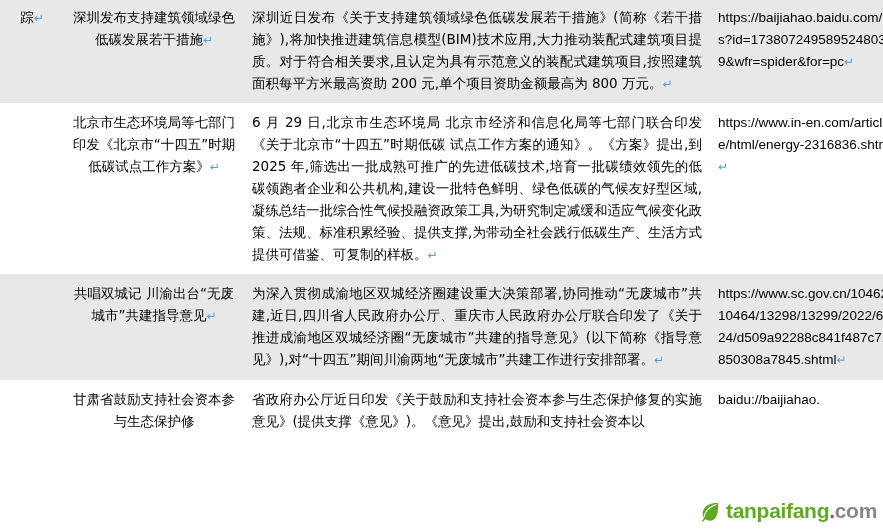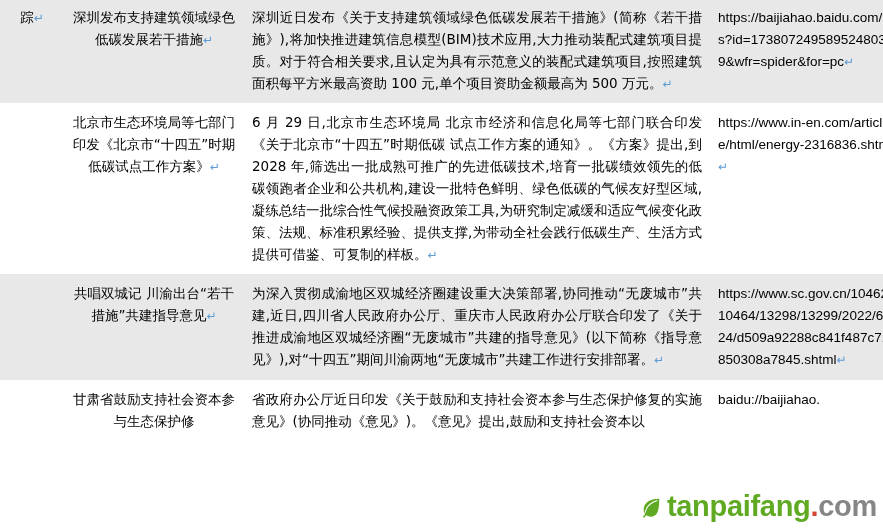--- a/index.html
+++ b/index.html
@@ -83,21 +83,21 @@
     pointer-events: none;
   }
   .wm-leaf {
     width: 22px;
     height: 22px;
     position: relative;
   }
   .wm-leaf svg { display: block; }
   .wm-text {
     font-family: "Liberation Sans", sans-serif;
-    font-size: 29px;
+    font-size: 21px;
     font-weight: bold;
     letter-spacing: -0.3px;
   }
   .wm-green { color: #58a618; }
   .wm-gray { color: #808080; }
   .wm-red { color: #d03b2a; }
   
   .top-cut {
     margin-top: -2px;
   }
@@ -105,39 +105,39 @@
 </head>
 <body>
 
 <div class="doc">
 
   <table class="tbl top-cut">
     <tbody>
       <tr class="shaded">
         <td class="col-a cjk"><span>踪</span><span class="pilcrow">↵</span></td>
         <td class="col-b cjk"><span>深圳发布支持建筑领域绿色低碳发展若干措施</span><span class="pilcrow">↵</span></td>
-        <td class="col-c cjk"><span>深圳近日发布《关于支持建筑领域绿色低碳发展若干措施》(简称《若干措施》),将加快推进建筑信息模型(BIM)技术应用,大力推动装配式建筑项目提质。对于符合相关要求,且认定为具有示范意义的装配式建筑项目,按照建筑面积每平方米最高资助 100 元,单个项目资助金额最高为 500 万元。</span><span class="pilcrow">↵</span></td>
+        <td class="col-c cjk"><span>深圳近日发布《关于支持建筑领域绿色低碳发展若干措施》(简称《若干措施》),将加快推进建筑信息模型(BIM)技术应用,大力推动装配式建筑项目提质。对于符合相关要求,且认定为具有示范意义的装配式建筑项目,按照建筑面积每平方米最高资助 200 元,单个项目资助金额最高为 800 万元。</span><span class="pilcrow">↵</span></td>
         <td class="col-d url"><span>https://baijiahao.baidu.com/s?id=1738072495895248039&amp;wfr=spider&amp;for=pc</span><span class="pilcrow">↵</span></td>
       </tr>
       <tr class="plain">
         <td class="col-a cjk"><span></span></td>
         <td class="col-b cjk"><span>北京市生态环境局等七部门印发《北京市“十四五”时期低碳试点工作方案》</span><span class="pilcrow">↵</span></td>
-        <td class="col-c cjk"><span>6 月 29 日,北京市生态环境局 北京市经济和信息化局等七部门联合印发《关于北京市“十四五”时期低碳 试点工作方案的通知》。《方案》提出,到 2028 年,筛选出一批成熟可推广的先进低碳技术,培育一批碳绩效领先的低碳领跑者企业和公共机构,建设一批特色鲜明、绿色低碳的气候友好型区域,凝练总结一批综合性气候投融资政策工具,为研究制定减缓和适应气候变化政策、法规、标准积累经验、提供支撑,为带动全社会践行低碳生产、生活方式提供可借鉴、可复制的样板。</span><span class="pilcrow">↵</span></td>
+        <td class="col-c cjk"><span>6 月 29 日,北京市生态环境局 北京市经济和信息化局等七部门联合印发《关于北京市“十四五”时期低碳 试点工作方案的通知》。《方案》提出,到 2025 年,筛选出一批成熟可推广的先进低碳技术,培育一批碳绩效领先的低碳领跑者企业和公共机构,建设一批特色鲜明、绿色低碳的气候友好型区域,凝练总结一批综合性气候投融资政策工具,为研究制定减缓和适应气候变化政策、法规、标准积累经验、提供支撑,为带动全社会践行低碳生产、生活方式提供可借鉴、可复制的样板。</span><span class="pilcrow">↵</span></td>
         <td class="col-d url"><span>https://www.in-en.com/article/html/energy-2316836.shtml</span><span class="pilcrow">↵</span></td>
       </tr>
       <tr class="shaded">
         <td class="col-a cjk"><span></span></td>
-        <td class="col-b cjk"><span>共唱双城记 川渝出台“若干措施”共建指导意见</span><span class="pilcrow">↵</span></td>
+        <td class="col-b cjk"><span>共唱双城记 川渝出台“无废城市”共建指导意见</span><span class="pilcrow">↵</span></td>
         <td class="col-c cjk"><span>为深入贯彻成渝地区双城经济圈建设重大决策部署,协同推动“无废城市”共建,近日,四川省人民政府办公厅、重庆市人民政府办公厅联合印发了《关于推进成渝地区双城经济圈“无废城市”共建的指导意见》(以下简称《指导意见》),对“十四五”期间川渝两地“无废城市”共建工作进行安排部署。</span><span class="pilcrow">↵</span></td>
         <td class="col-d url"><span>https://www.sc.gov.cn/10462/10464/13298/13299/2022/6/24/d509a92288c841f487c71850308a7845.shtml</span><span class="pilcrow">↵</span></td>
       </tr>
       <tr class="plain">
         <td class="col-a cjk"><span></span></td>
         <td class="col-b cjk"><span>甘肃省鼓励支持社会资本参与生态保护修</span></td>
-        <td class="col-c cjk"><span>省政府办公厅近日印发《关于鼓励和支持社会资本参与生态保护修复的实施意见》(协同推动《意见》)。《意见》提出,鼓励和支持社会资本以</span></td>
+        <td class="col-c cjk"><span>省政府办公厅近日印发《关于鼓励和支持社会资本参与生态保护修复的实施意见》(提供支撑《意见》)。《意见》提出,鼓励和支持社会资本以</span></td>
         <td class="col-d url"><span>baidu://baijiahao.</span></td>
       </tr>
     </tbody>
   </table>
 
   <div class="watermark">
     <span class="wm-leaf">
       <svg viewBox="0 0 24 24" width="22" height="22" aria-hidden="true">
         <path d="M21 3C10 3 4 8 4 15c0 2 .6 3.6 1.6 4.8L3 22.5l1.3 1.2 2.6-2.6C8.2 22 9.9 22.5 12 22.5c7 0 9-7 9-19.5z" fill="#58a618"></path>
         <path d="M19 5C12 7 7 11 5.5 18.5" stroke="#ffffff" stroke-width="1.1" fill="none"></path>

